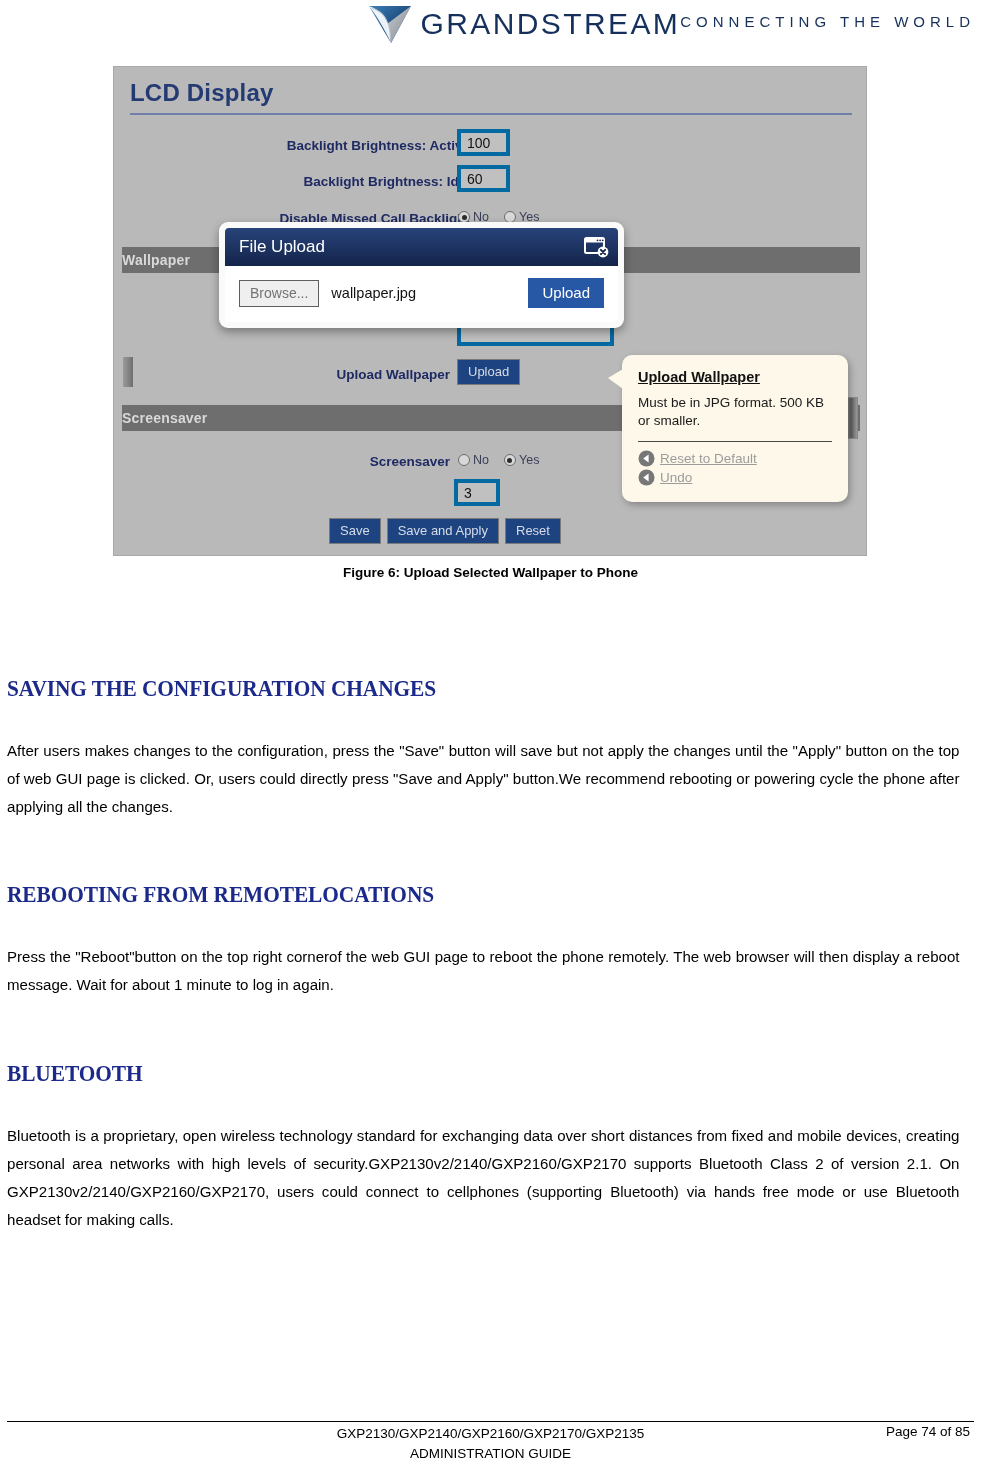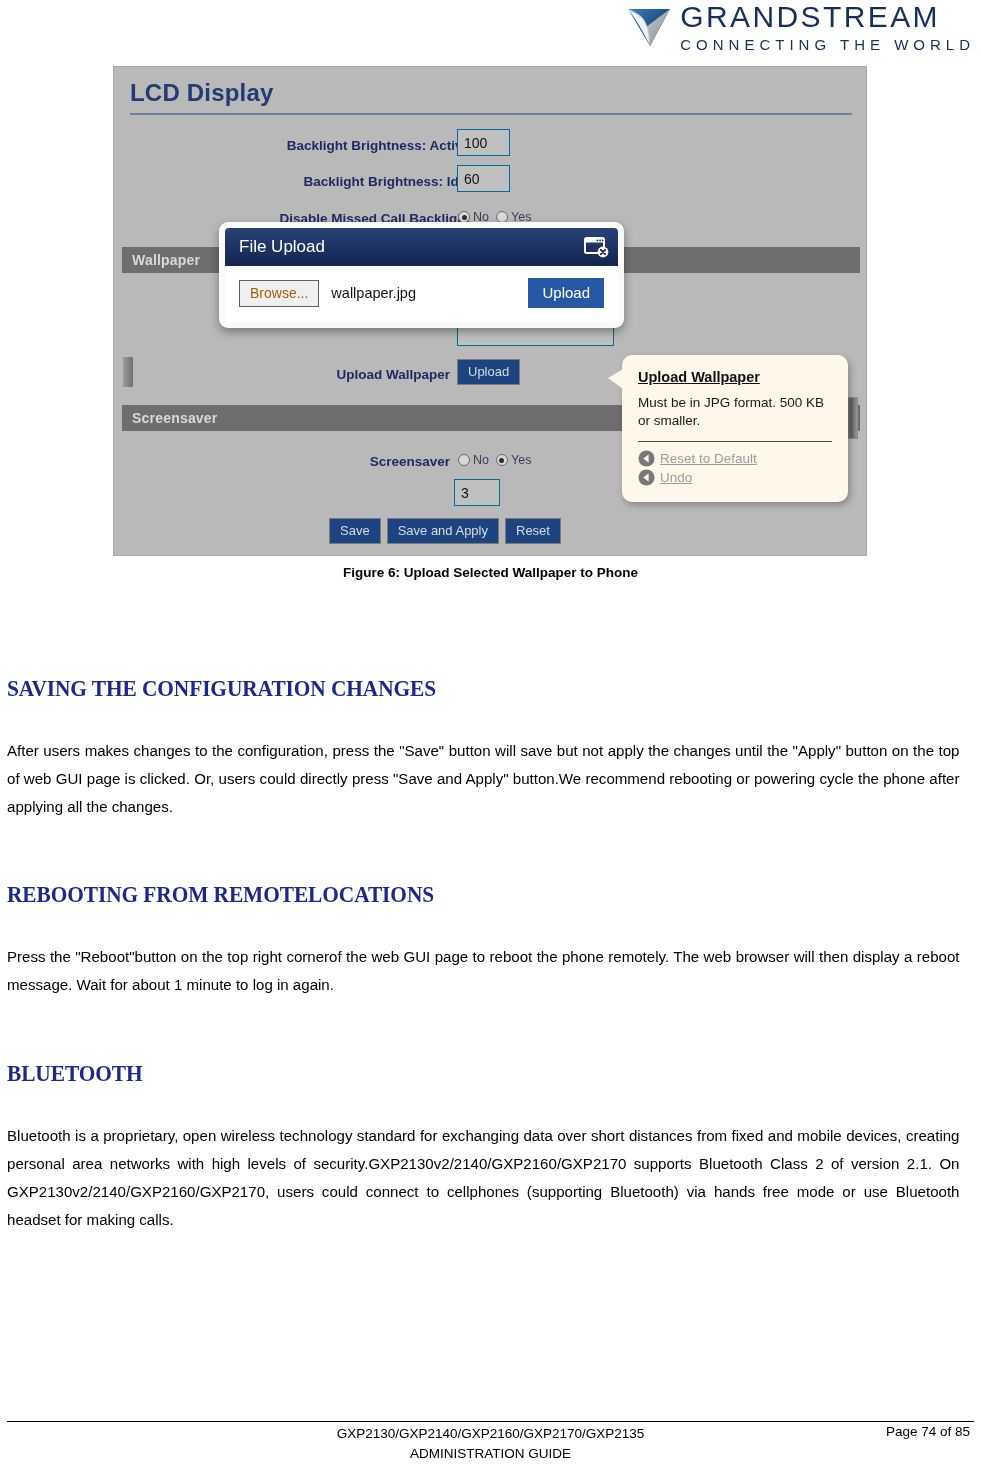--- a/index.html
+++ b/index.html
@@ -22,21 +22,21 @@
   }
   .logo-wrap {
     position: absolute;
     right: 6px;
     top: 2px;
     display: flex;
     align-items: center;
     gap: 8px;
   }
   .logo-mark { width: 46px; height: 44px; }
-  .logo-text { display: flex; flex-direction: column; line-height: 1; }
+  .logo-text { display: flex; flex-direction: row; line-height: 1; }
   .logo-name {
     font-family: "Liberation Sans", sans-serif;
     font-size: 30px;
     font-weight: 400;
     letter-spacing: 2.4px;
     color: #16305c;
   }
   .logo-tag {
     font-family: "Liberation Sans", sans-serif;
     font-size: 15px;
@@ -87,31 +87,31 @@
     height: 24px;
   }
   .field-label {
     font-size: 13.5px;
     font-weight: bold;
     color: #1f2a63;
     text-align: right;
     white-space: nowrap;
   }
   .txtbox {
-    border: 1px solid #0369a1;
+    border: 4px solid #0369a1;
     background: #c0c0c0;
     height: 27px;
     font-size: 14px;
     color: #111;
     padding: 2px 6px;
     display: flex;
     align-items: center;
     font-family: "Liberation Sans", sans-serif;
   }
-  .radio-group { display:flex; align-items:center; gap: 7px; }
+  .radio-group { display:flex; align-items:center; gap: 15px; }
   .radio-item { display:flex; align-items:center; gap:3px; }
   .radio {
     width: 12px; height: 12px; border-radius: 50%;
     border: 1px solid #6c6c6c;
     background: #d8d8d8;
     display:inline-block;
     position: relative;
   }
   .radio.on::after {
     content:"";
@@ -130,21 +130,20 @@
     width: 738px;
     height: 26px;
     background: #6e6e6e;
     display: flex;
     align-items: center;
   }
   .section-bar span {
     color: #d9d9d9;
     font-size: 14px;
     font-weight: bold;
-    padding-left: 10px;
     letter-spacing: .2px;
   }
 
   .btn-blue {
     background: #1d4380;
     border: 1px solid #7a7a7a;
     color: #d6dce8;
     font-size: 13px;
     padding: 4px 10px 5px;
     font-family: "Liberation Sans", sans-serif;
@@ -210,21 +209,21 @@
     padding: 12px 14px 14px;
     display: flex;
     align-items: center;
     border-radius: 0 0 4px 4px;
   }
   .browse-btn {
     border: 1px solid #5f5f5f;
     background: #efefef;
     font-size: 14px;
     padding: 4px 10px 5px;
-    color: #a16207;
+    color: #737373;
     font-family: "Liberation Sans", sans-serif;
     text-align: right;
   }
   .fd-filename {
     font-size: 14.5px;
     color: #111;
     margin-left: 12px;
     flex: 1;
   }
   .fd-upload-btn {

